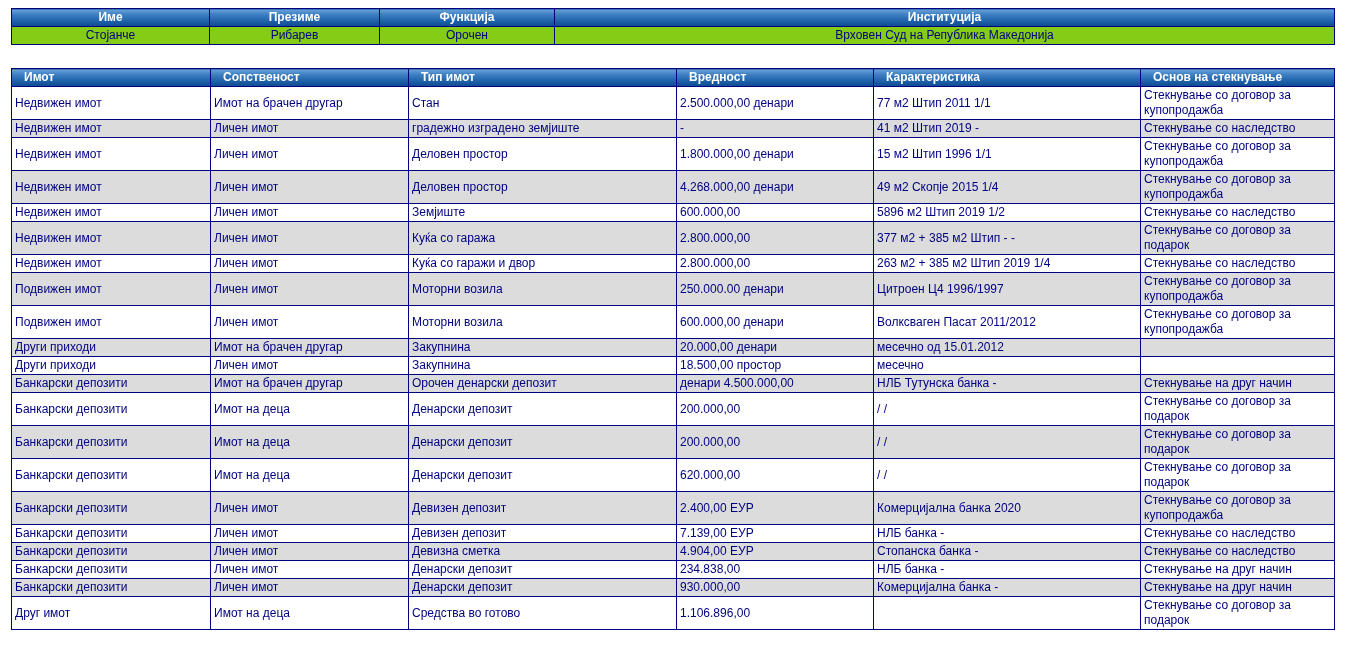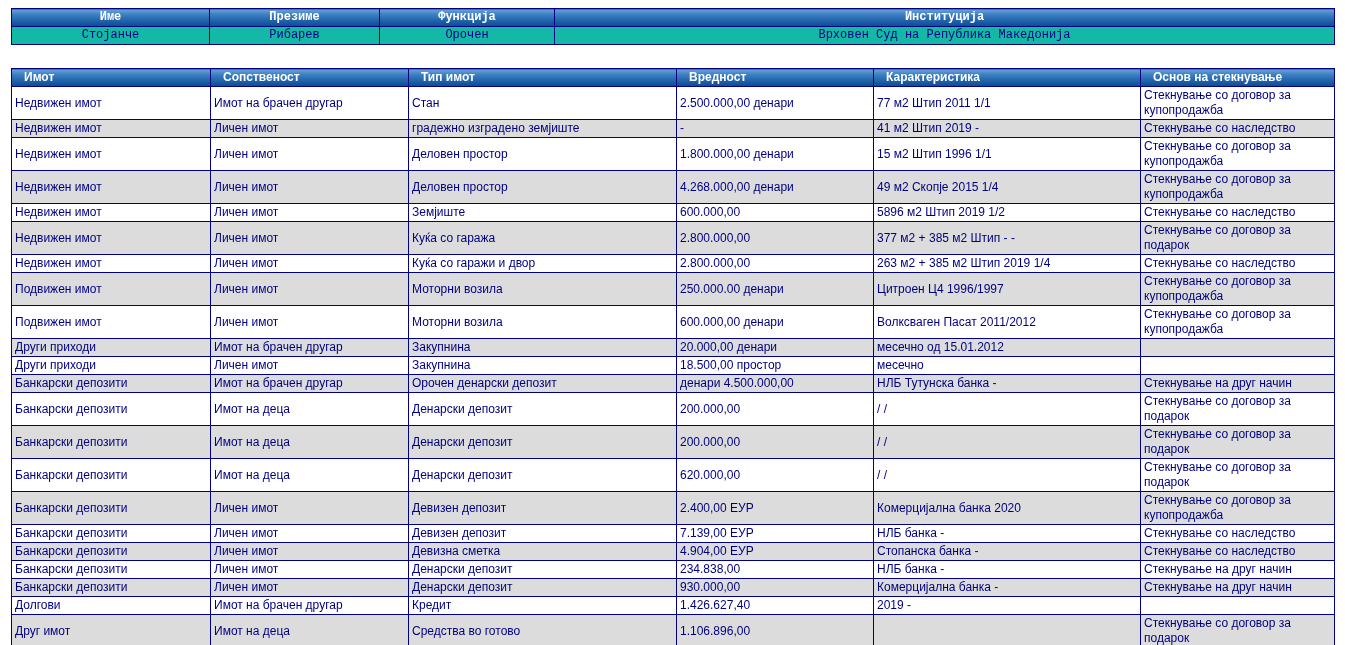--- a/index.html
+++ b/index.html
@@ -12,21 +12,21 @@
     color: #000080;
     overflow: hidden;
   }
   table {
     border-collapse: collapse;
     table-layout: fixed;
     margin-left: 11px;
     width: 1323px;
     border: 1px solid #000080;
   }
-  .person-table { margin-top: 8px; font-family: Liberation Mono, monospace; }
+  .person-table { margin-top: 8px; }
   .assets-table { margin-top: 23px; }
   th {
     background: linear-gradient(to bottom, #6aa2d8 0%, #3c7fc2 30%, #1a5ca4 75%, #0d4b90 100%);
     color: #ffffff;
     font-weight: bold;
     border: 1px solid #000080;
     padding: 1px 3px;
     height: 15px;
     font-size: 12px;
     line-height: 15px;
@@ -34,21 +34,21 @@
     white-space: nowrap;
   }
   td {
     border: 1px solid #000080;
     padding: 1px 3px;
     vertical-align: middle;
     line-height: 15px;
     word-wrap: break-word;
   }
   .person-table th, .person-table td { text-align: center; }
-  .person-table td { height: 15px; background: #14b8a6; }
+  .person-table td { height: 15px; background: #84cc16; }
   .assets-table th { text-align: left; padding-left: 12px; }
   .assets-table td { text-align: left; background: #ffffff; }
   .assets-table tbody tr:nth-child(even) td { background: #dcdcdc; }
 </style>
 </head>
 <body>
 
 <table class="person-table">
   <colgroup>
     <col style="width:198px">
@@ -248,28 +248,20 @@
       </tr>
       <tr>
         <td>Банкарски депозити</td>
         <td>Личен имот</td>
         <td>Денарски депозит</td>
         <td>930.000,00</td>
         <td>Комерцијална банка -</td>
         <td>Стекнување на друг начин</td>
       </tr>
       <tr>
-        <td>Долгови</td>
-        <td>Имот на брачен другар</td>
-        <td>Кредит</td>
-        <td>1.426.627,40</td>
-        <td>2019 -</td>
-        <td></td>
-      </tr>
-      <tr>
         <td>Друг имот</td>
         <td>Имот на деца</td>
         <td>Средства во готово</td>
         <td>1.106.896,00</td>
         <td></td>
         <td>Стекнување со договор за подарок</td>
       </tr>
     </tbody>
 </table>
 

